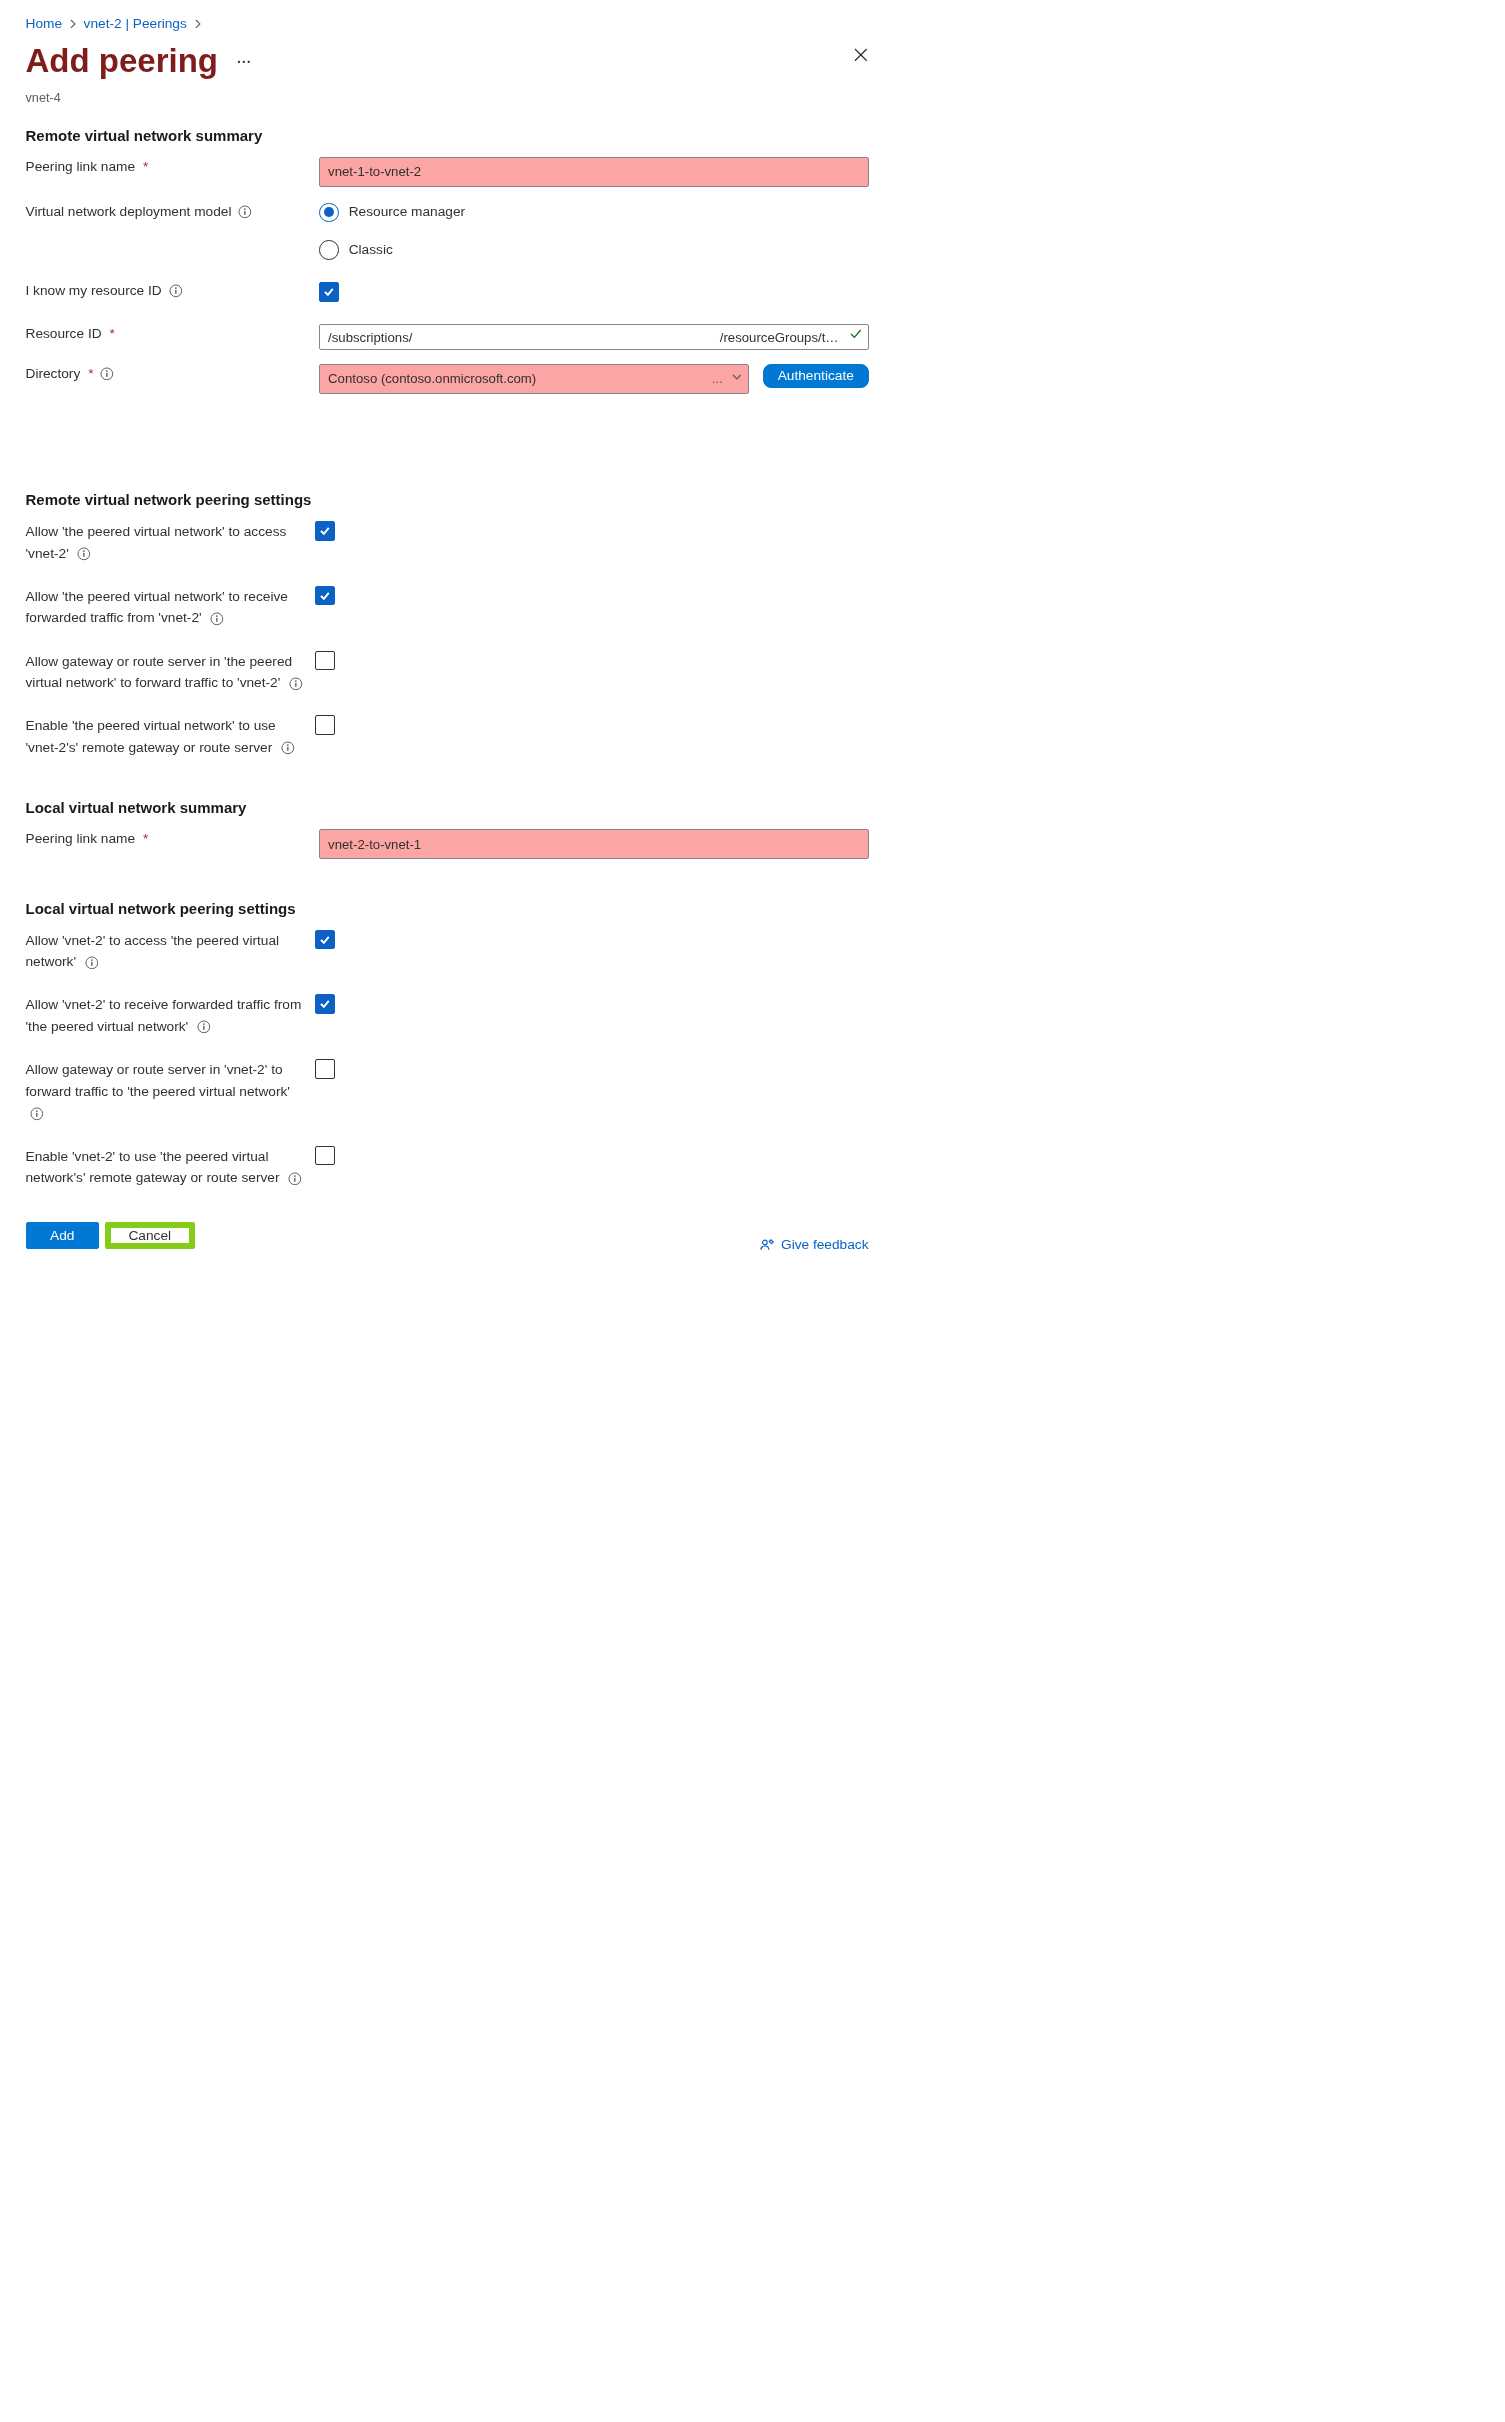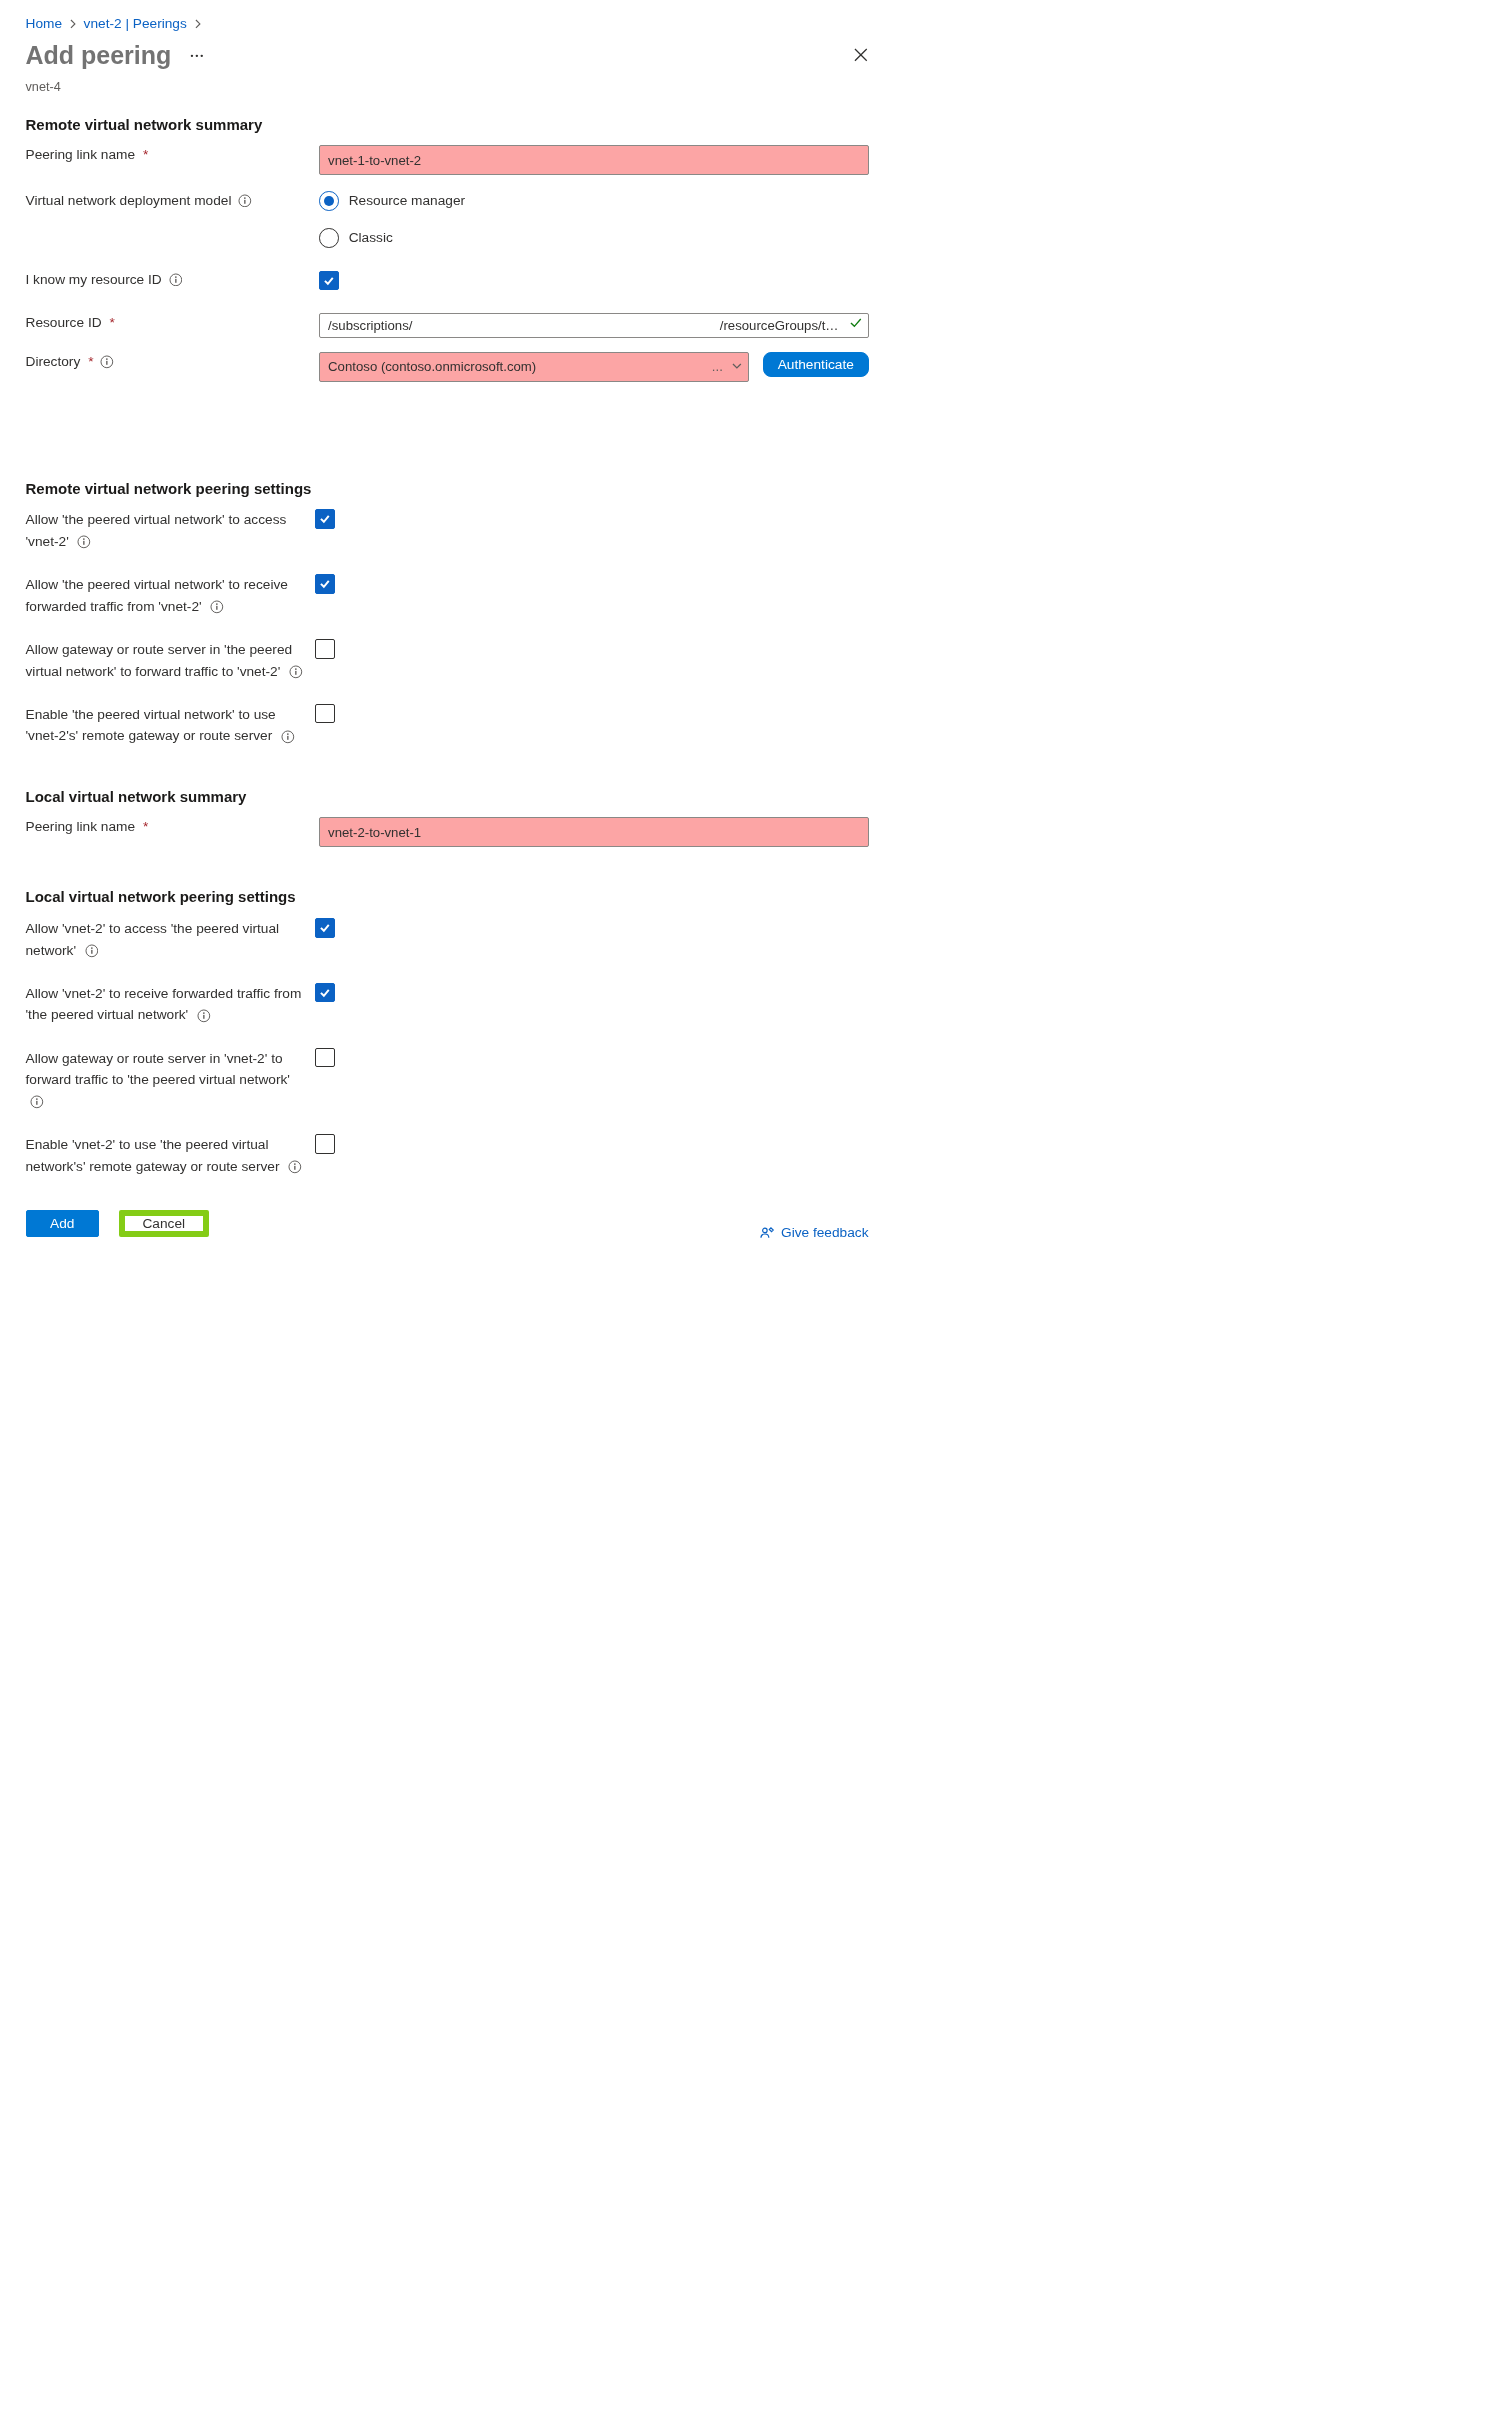--- a/index.html
+++ b/index.html
@@ -3,21 +3,21 @@
 <meta charset="utf-8">
 <style>
   html,body{margin:0;padding:0;background:#fff;color:#323130;font-family:"Segoe UI",Arial,sans-serif;font-size:13.7px;line-height:1.45;-webkit-font-smoothing:antialiased}
   .page{width:843px;padding:13.7px 25.5px 29px 25.5px;position:relative}
   
   .crumbs{display:flex;align-items:center;gap:5.9px;font-size:13.7px;margin-bottom:2px}
   .crumbs a{color:#0b62c4;text-decoration:none}
   .crumbs .sep svg{display:block}
   
   .title-row{display:flex;align-items:center;gap:13.7px;margin-top:3.9px}
-  h1.title{font-size:25px;font-weight:600;margin:0;color:#737373}
+  h1.title{font-size:33px;font-weight:600;margin:0;color:#7f1d1d}
   .more-btn{display:inline-flex;align-items:center;justify-content:center;width:23.5px;height:23.5px;border-radius:2px;cursor:pointer}
   .close-btn{position:absolute;top:47px;right:25.5px;cursor:pointer}
   .close-btn svg{display:block}
   .subtitle{font-size:12.7px;color:#605e5c;margin-top:3.9px;margin-bottom:17.6px}
   
   .section-title{font-weight:600;font-size:15px;color:#1b1a19;margin-top:7.8px;margin-bottom:9.8px}
   
   .row{display:flex;align-items:flex-start;margin-bottom:13.7px}
   .row .label-col{width:284px;flex:none;padding-right:9.8px;display:flex;align-items:center;gap:5.9px;color:#323130;font-size:13.7px;line-height:19.6px;flex-wrap:wrap}
   .row .ctrl-col{flex:1;min-width:0}
@@ -50,21 +50,21 @@
   .cb.off{border:1.5px solid #323130;background:#fff}
   .cb.on{background:#0b62c4;border:1px solid #0b62c4}
   .cb.on svg{display:block}
   .row .cb-col{flex:none;padding-top:1px}
   .gap-block{height:88px}
   
   .setting-row{display:flex;align-items:flex-start;margin-bottom:21.6px}
   .setting-row .label-col{width:284px;flex:none;padding-right:5.9px;font-size:13.7px;color:#323130;line-height:21.6px}
   .setting-row .label-col .info{margin-left:3.9px;vertical-align:middle}
   
-  .footer-bar{display:flex;align-items:flex-end;gap:20px;margin-top:33px}
+  .footer-bar{display:flex;align-items:flex-end;gap:6px;margin-top:33px}
   .btn-primary{height:27.4px;background:#0078d4;color:#fff;border:1px solid #0078d4;border-radius:2px;padding:0 23.5px;font-size:13.7px;cursor:pointer}
   .btn-secondary{height:27.4px;background:#fff;color:#323130;border:6px solid #84cc16;border-radius:2px;padding:0 17.6px;font-size:13.7px;cursor:pointer}
   .feedback{position:absolute;right:25.5px;bottom:23.5px;display:flex;align-items:center;gap:5.9px;color:#0b62c4;font-size:13.7px;cursor:pointer}
   .feedback svg{display:block}
 </style>
 </head>
 <body>
 
 <div class="page">
 

